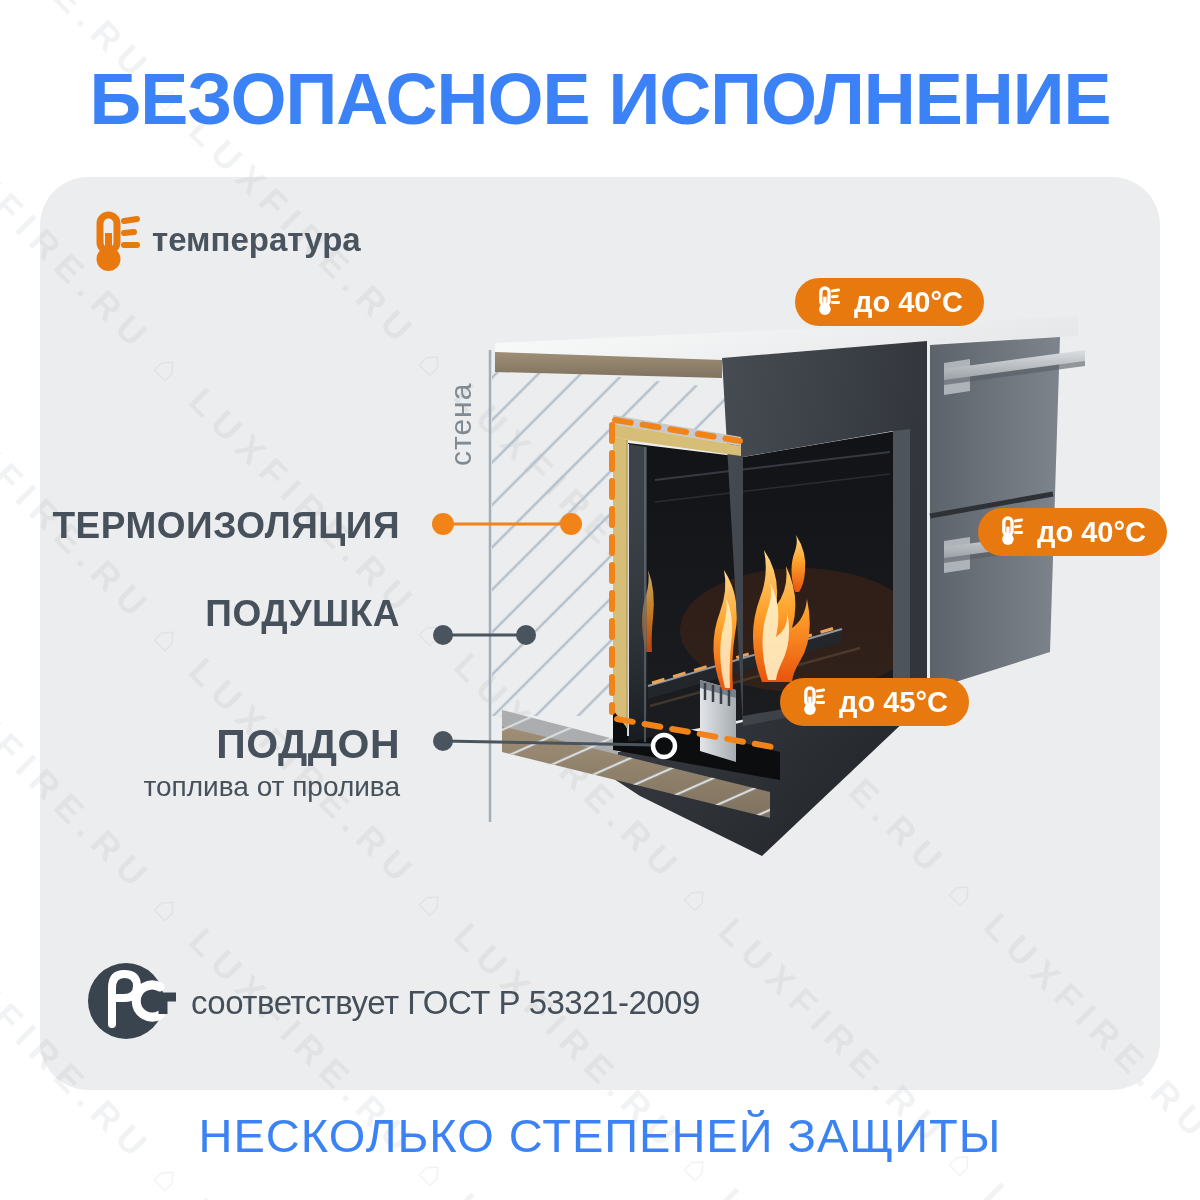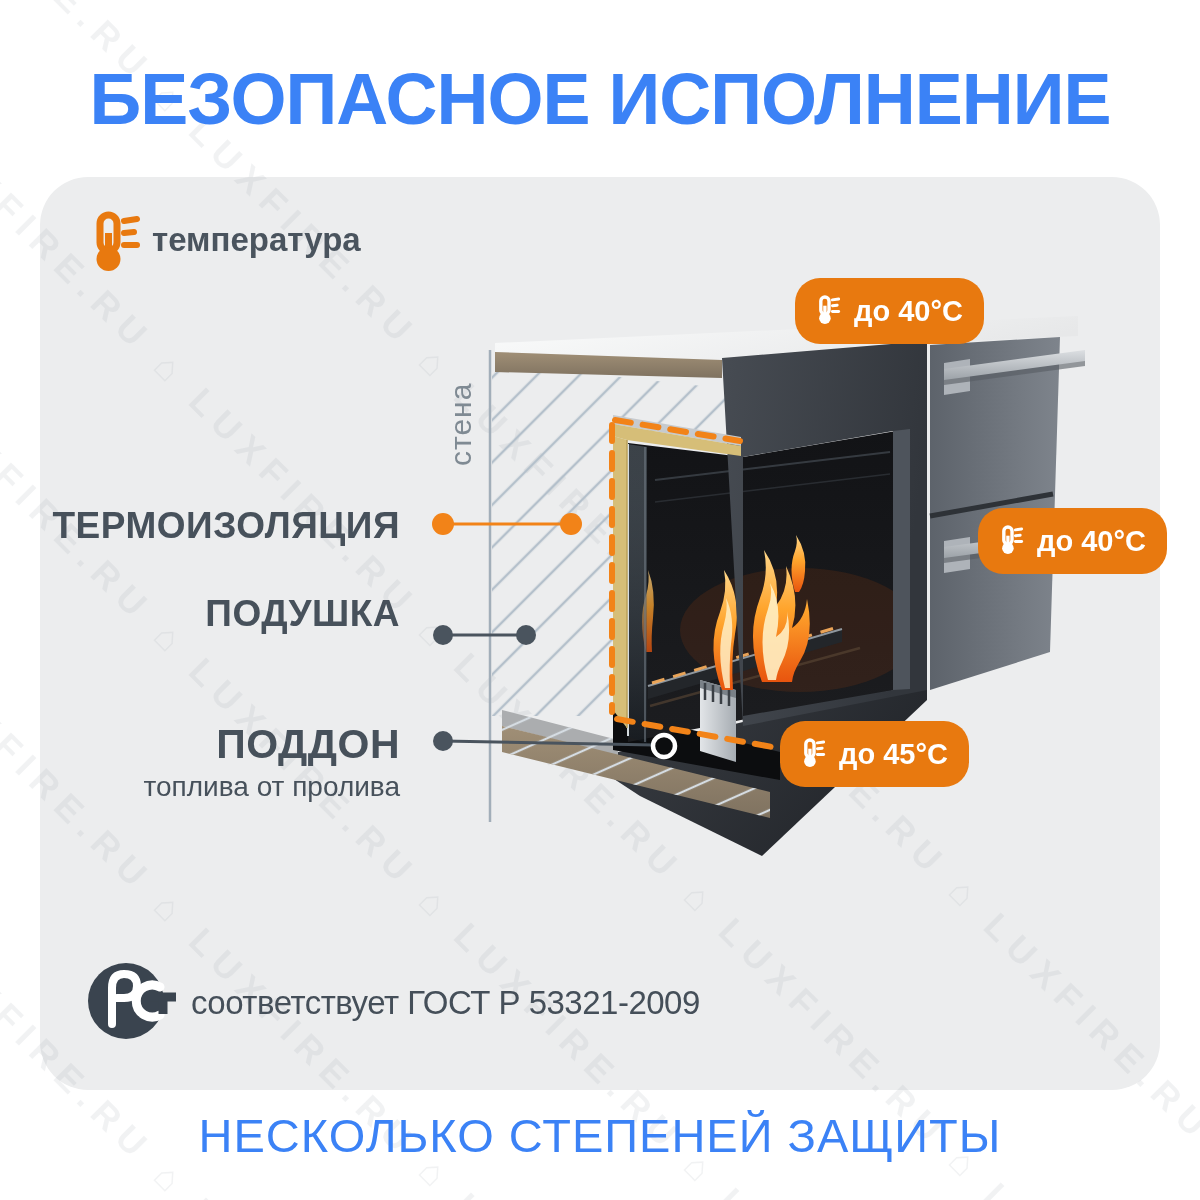--- a/index.html
+++ b/index.html
@@ -38,27 +38,27 @@
     left:444px;top:366px;
     writing-mode:vertical-rl;transform:rotate(180deg);
     font-size:30px;letter-spacing:1px;color:#7F8A93;font-weight:500;height:100px;
   }
   .callout{right:800px;text-align:right;color:#47515B;margin-left:19px;}
   .co-insulation{top:505px;font-size:37px;font-weight:600;letter-spacing:0.5px;}
   .co-air{top:592px;font-size:37px;font-weight:600;letter-spacing:0.5px;line-height:44px;}
   .co-tray{top:721px;font-size:41px;font-weight:600;letter-spacing:0.5px;}
   .co-tray-sub{top:769px;font-size:28px;font-weight:400;line-height:35px;}
   .badge{
-    position:absolute;z-index:3;height:66px;border-radius:25px;background:#E8790F;
+    position:absolute;z-index:3;height:48px;border-radius:25px;background:#E8790F;
     display:flex;align-items:center;gap:11px;padding:0 21px;
     color:#fff;font-size:29px;font-weight:700;white-space:nowrap;
   }
   .b-top{left:795px;top:278px;}
   .b-right{left:978px;top:508px;}
-  .b-bottom{left:780px;top:721px;}
+  .b-bottom{left:780px;top:678px;}
   .cert-logo{left:88px;top:958px;}
   .cert-text{
     left:183px;top:984px;font-size:33px;font-weight:500;
     letter-spacing:-0.5px;color:#454F59;margin-left:8px;
   }
   .footer-title{
     left:0;right:0;top:1108px;text-align:center;
     font-size:47px;font-weight:300;letter-spacing:1px;color:#3b82f6;
   }
 </style>

